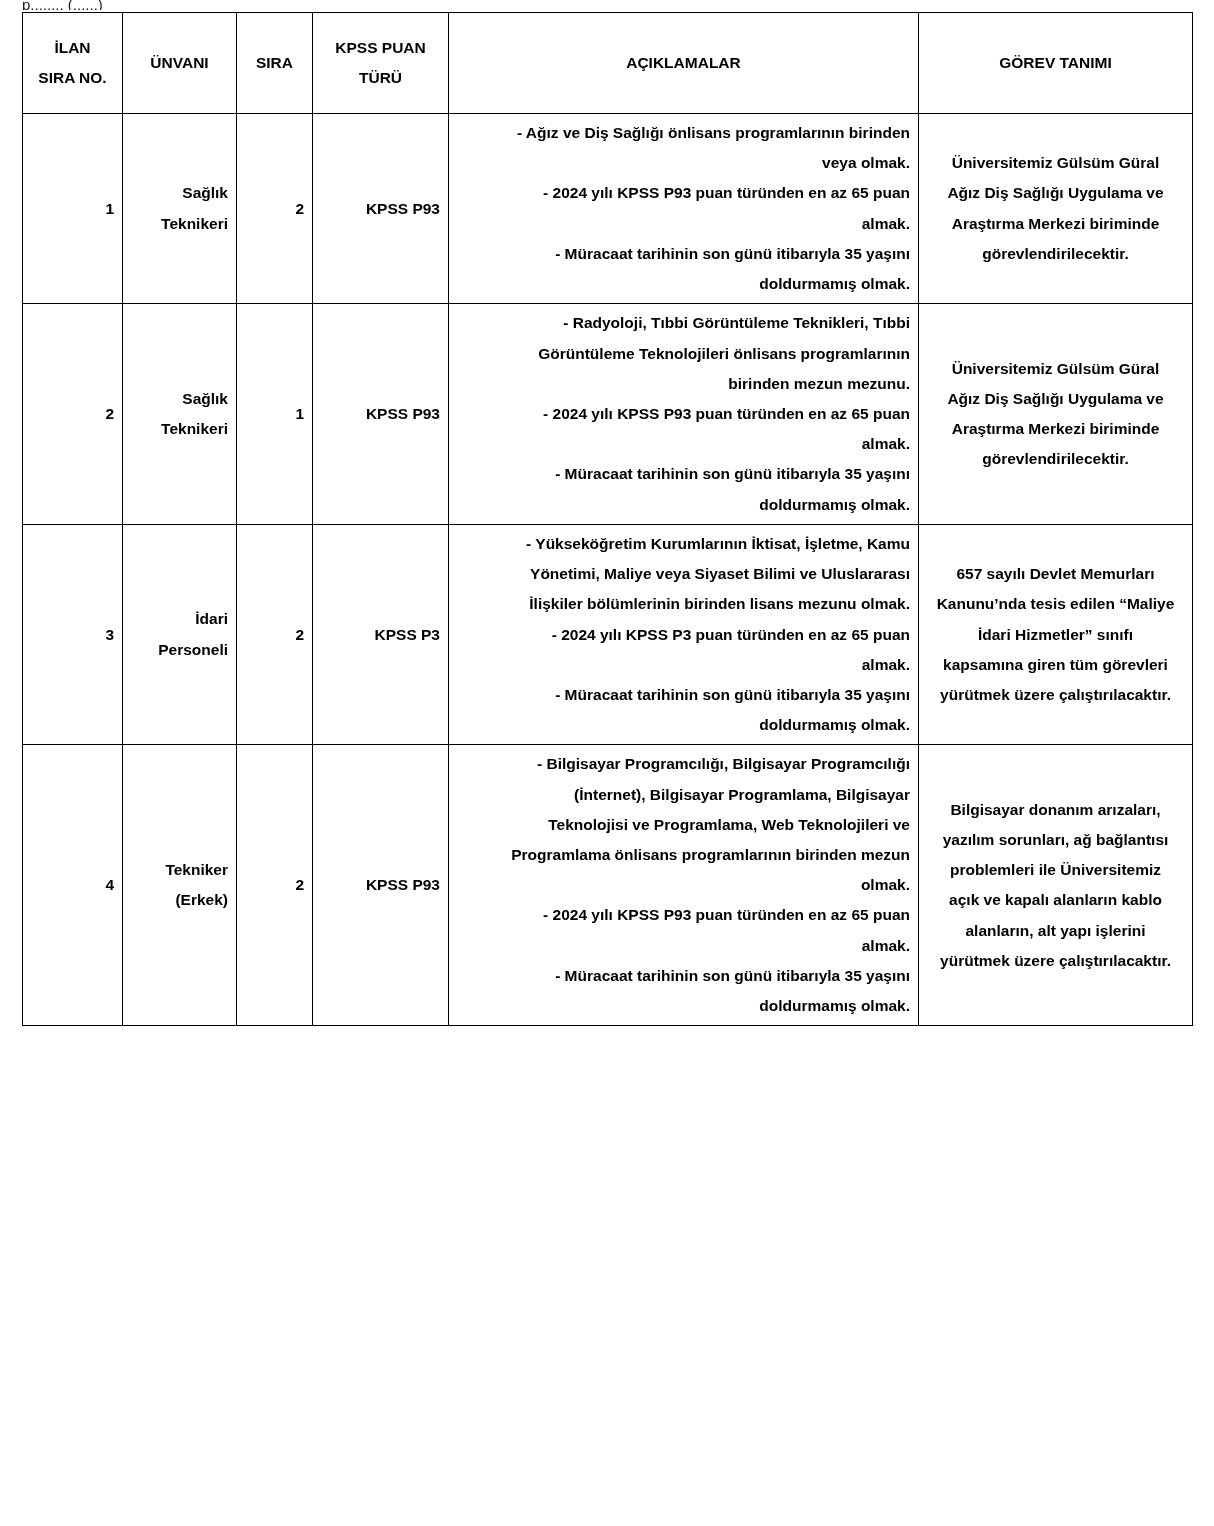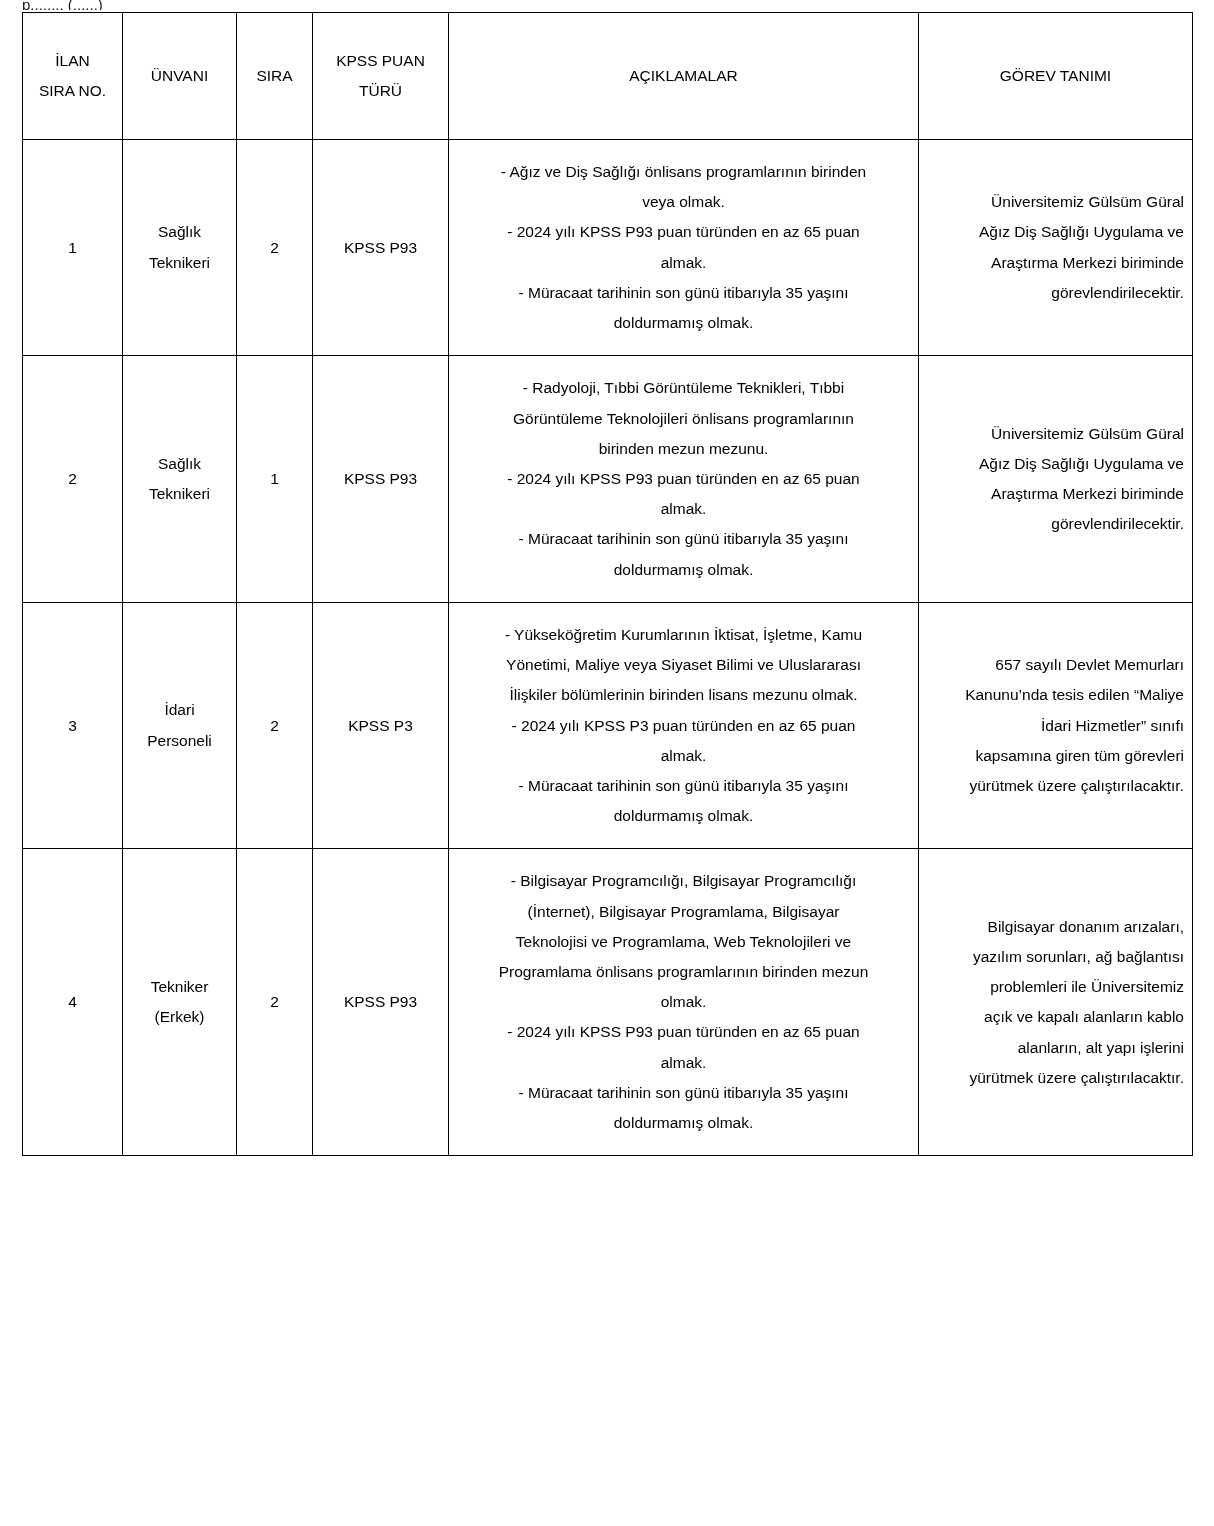--- a/index.html
+++ b/index.html
@@ -36,51 +36,51 @@
     top: 12px;
     left: 22px;
     width: 1170px;
     border-collapse: collapse;
     table-layout: fixed;
   }
   table.listing th,
   table.listing td {
     border: 1px solid #000000;
     vertical-align: middle;
-    padding: 17px 8px;
-    font-weight: normal;
+    padding: 4px 8px;
+    font-weight: bold;
     font-size: 15.5px;
     line-height: 1.95;
   }
   
   col.c-no    { width: 100px; }
   col.c-unv   { width: 114px; }
   col.c-adet  { width: 76px; }
   col.c-puan  { width: 136px; }
   col.c-acik  { width: 470px; }
   col.c-gorev { width: 274px; }
 
   thead th {
     text-align: center;
     vertical-align: middle;
     font-size: 15.5px;
     line-height: 1.6;
     height: 92px;
     padding: 4px 6px;
   }
   td.center {
-    text-align: center;
+    text-align: right;
   }
   td.desc {
-    text-align: center;
+    text-align: right;
     padding-left: 10px;
     padding-right: 8px;
   }
   td.gorev {
-    text-align: right;
+    text-align: center;
     padding-left: 12px;
     padding-right: 12px;
   }
   .line {
     display: block;
   }
   .two-line span {
     display: block;
   }
 </style>

